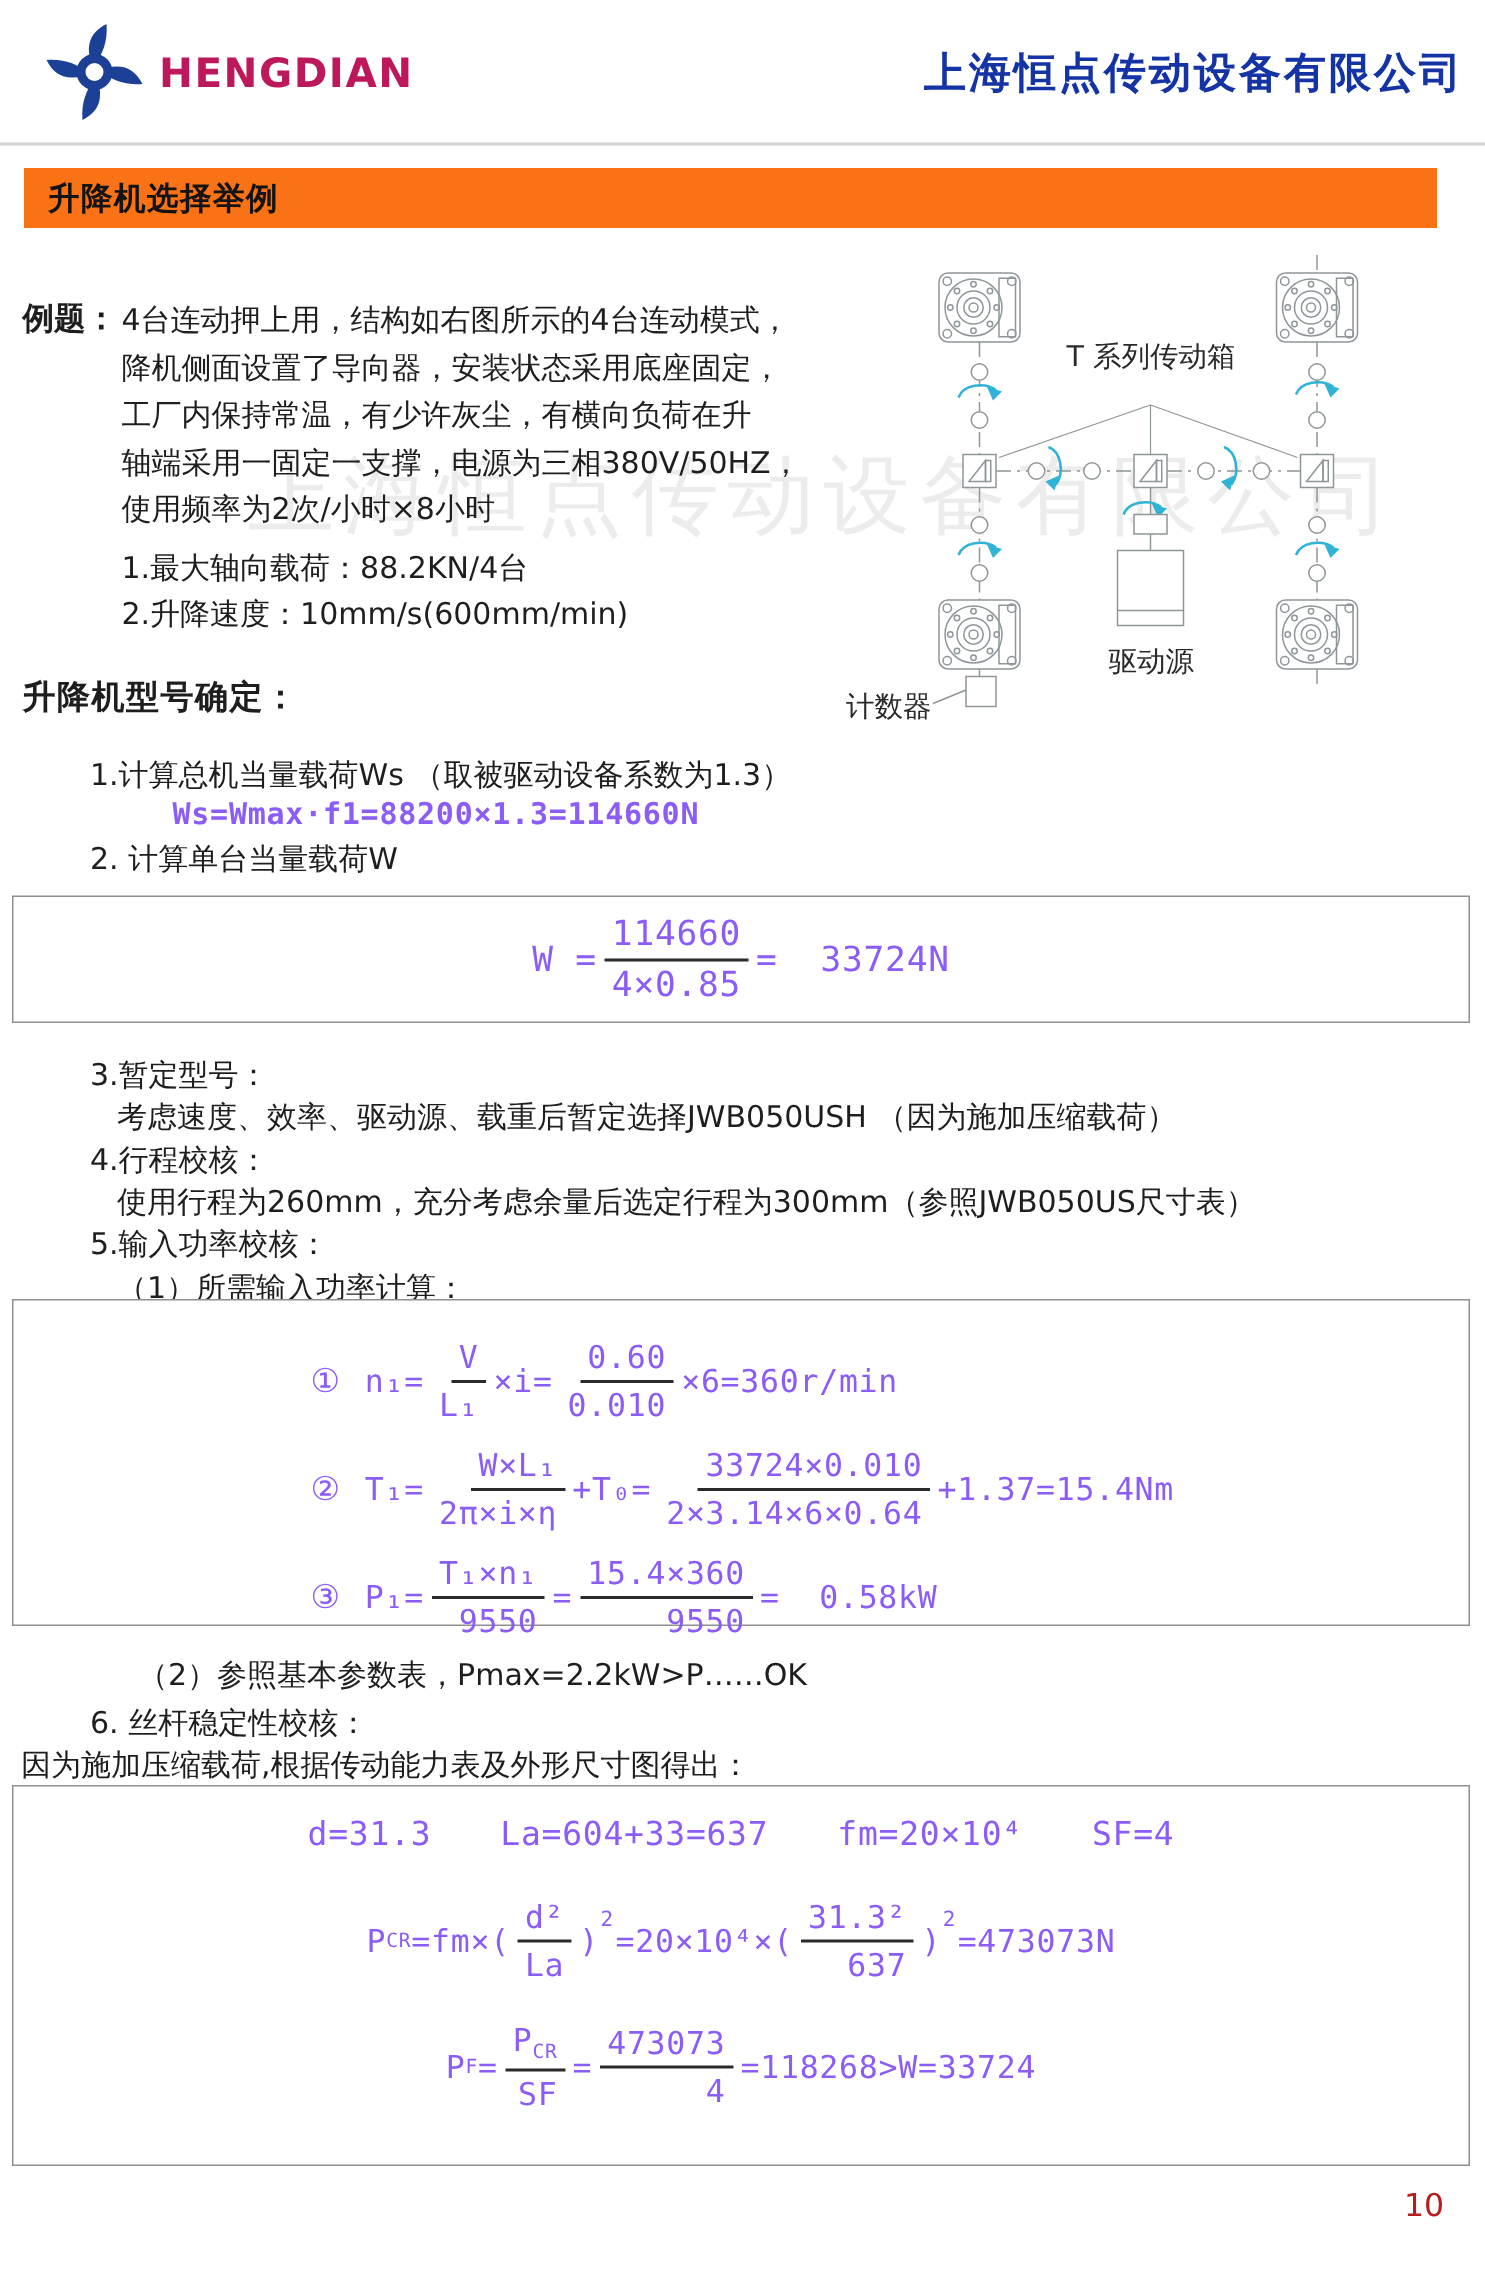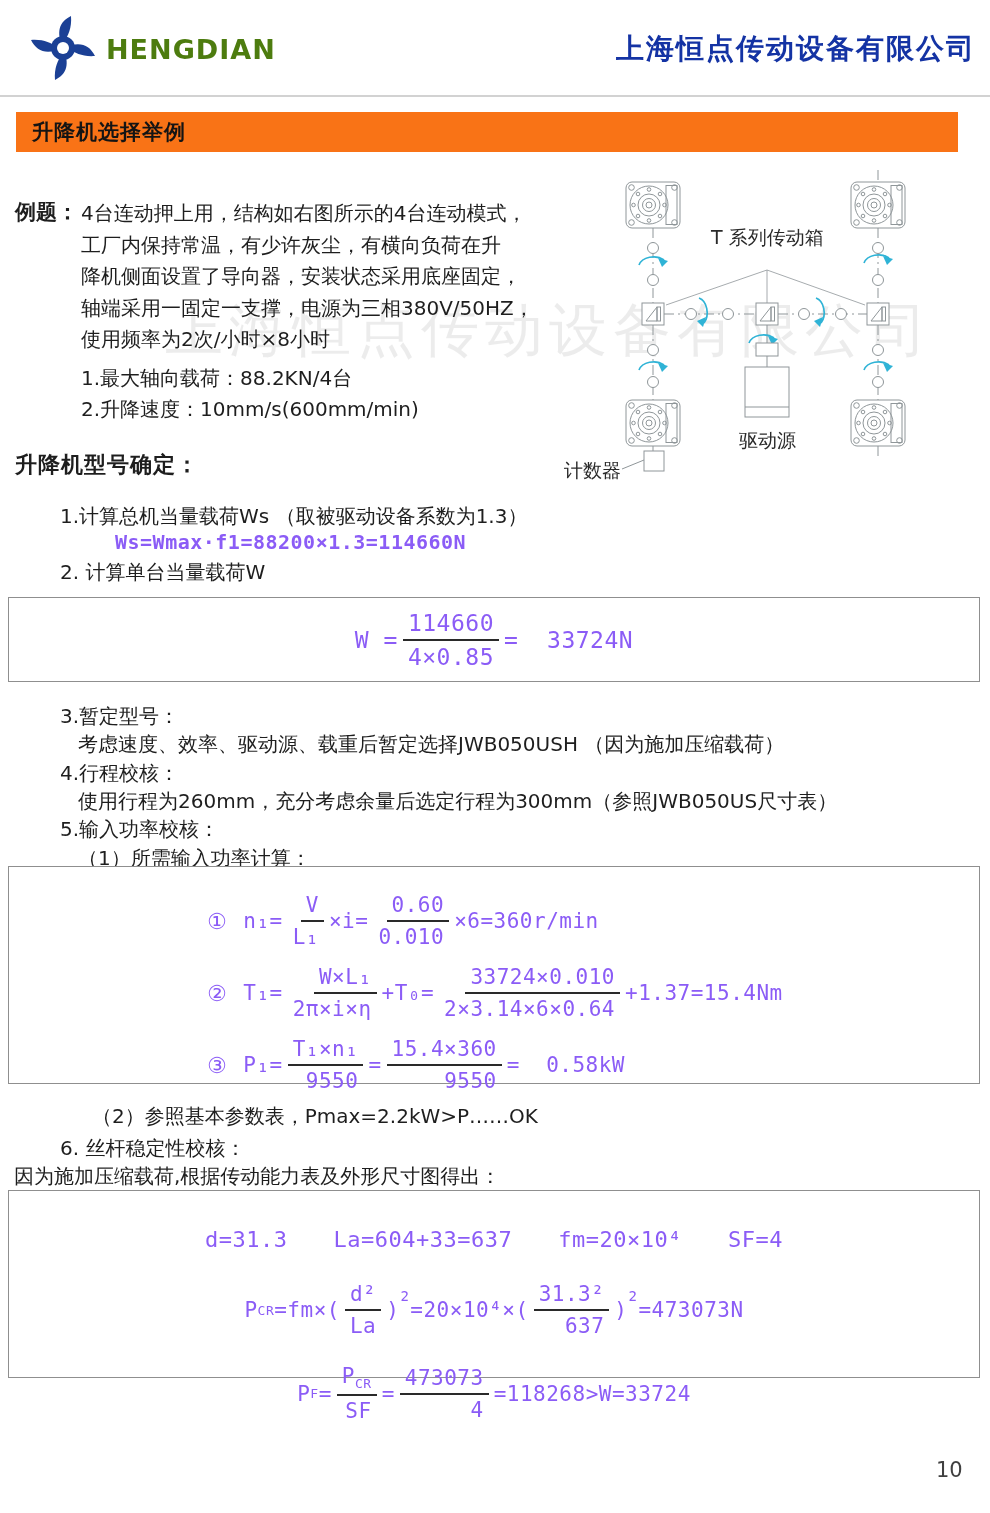--- a/index.html
+++ b/index.html
@@ -1,21 +1,21 @@
 <!DOCTYPE html>
 <html><head>
 <meta charset="utf-8">
 <style>
   html,body{margin:0;padding:0;background:#ffffff;}
   body{font-family:"DejaVu Sans","Liberation Sans",sans-serif;color:#1e1e1e;}
   .page{position:relative;width:990px;height:1513px;background:#fff;overflow:hidden;}
 
   
   .logo{position:absolute;left:26px;top:14px;}
-  .brand{position:absolute;left:106px;top:34px;font-size:27px;font-weight:bold;color:#4d7c0f;letter-spacing:1px;}
+  .brand{position:absolute;left:106px;top:34px;font-size:27px;font-weight:bold;color:#be185d;letter-spacing:1px;}
   .company{position:absolute;right:14px;top:30px;font-size:28px;font-weight:bold;color:#1433a4;letter-spacing:2px;}
   .header-rule{position:absolute;left:0;top:95px;width:990px;height:2px;background:#d2d2d2;}
 
   
   .banner{position:absolute;left:16px;top:112px;width:942px;height:40px;background:#f97316;}
   .banner span{display:inline-block;margin-left:16px;line-height:40px;font-size:21px;font-weight:bold;color:#141414;letter-spacing:1px;}
 
   
   .watermark{position:absolute;left:165px;top:292px;font-size:58px;letter-spacing:6px;color:#000;opacity:0.07;white-space:nowrap;z-index:0;pointer-events:none;}
 
@@ -39,21 +39,21 @@
   .fbox{position:absolute;left:8px;width:972px;border:1px solid #8f8f8f;background:#fff;z-index:1;box-sizing:border-box;}
   .frac{display:inline-flex;flex-direction:column;align-items:flex-end;vertical-align:middle;margin:0 5px;}
   .frac .num{padding:0 5px 3px;border-bottom:2px solid #2a2a2a;text-align:center;}
   .frac .den{padding:3px 5px 0;text-align:center;}
   .frow{display:flex;align-items:center;font-size:21px;}
   .cir{font-family:"DejaVu Sans",sans-serif;font-size:22px;margin-right:16px;}
   sub.sm{font-size:13px;}
   .ex{font-size:14px;position:relative;top:-14px;margin:0 1px;}
   .gap{display:flex;align-items:center;justify-content:center;gap:46px;}
 
-  .pageno{position:absolute;left:936px;top:1458px;font-size:21px;color:#404040;}
+  .pageno{position:absolute;left:936px;top:1458px;font-size:21px;color:#b91c1c;}
 </style>
 </head>
 <body>
 
 <div class="page">
 
   <svg class="logo" width="74" height="68" viewBox="0 0 74 68">
     <g fill="#1b4095">
       <path d="M37,34 C30,18 33,8 45,2 C46,14 42,22 38,28 Z"></path>
       <path d="M37,34 C53,27 63,30 69,42 C57,43 49,39 43,35 Z"></path>
@@ -70,22 +70,22 @@
   <div class="banner">
     <span>升降机选择举例</span>
   </div>
 
   <div class="watermark">上海恒点传动设备有限公司</div>
 
   <div class="example">
     <div class="hd">例题：</div>
     <div class="body">
       <div>4台连动押上用，结构如右图所示的4台连动模式，</div>
+      <div>降机侧面设置了导向器，安装状态采用底座固定，</div>
       <div>工厂内保持常温，有少许灰尘，有横向负荷在升</div>
-      <div>降机侧面设置了导向器，安装状态采用底座固定，</div>
       <div>轴端采用一固定一支撑，电源为三相380V/50HZ，</div>
       <div>使用频率为2次/小时×8小时</div>
     </div>
     <div class="items">
       <div>1.最大轴向载荷：88.2KN/4台</div>
       <div>2.升降速度：10mm/s(600mm/min)</div>
     </div>
   </div>
 
   <svg class="diagram" width="430" height="336" viewBox="0 0 430 336">
@@ -263,21 +263,21 @@
         <span class="den">9550</span>
       </span>
       <span style="white-space:pre;">=  0.58kW</span>
     </div>
   </div>
 
   <div class="abs t20" style="left:92px;top:1103px;">（2）参照基本参数表，Pmax=2.2kW&gt;P……OK</div>
   <div class="abs t20" style="left:60px;top:1135px;">6.  丝杆稳定性校核：</div>
   <div class="abs t20" style="left:14px;top:1163px;">因为施加压缩载荷,根据传动能力表及外形尺寸图得出：</div>
 
-  <div class="fbox" style="top:1190px;height:188px;padding-top:36px;">
+  <div class="fbox" style="top:1190px;height:254px;padding-top:20px;">
 
     <div class="gap fx" style="font-size:22px;">
       <span>d=31.3</span>
       <span>La=604+33=637</span>
       <span>fm=20×10⁴</span>
       <span>SF=4</span>
     </div>
 
     <div class="frow fx" style="justify-content:center;margin-top:30px;">
       <span>P</span>

